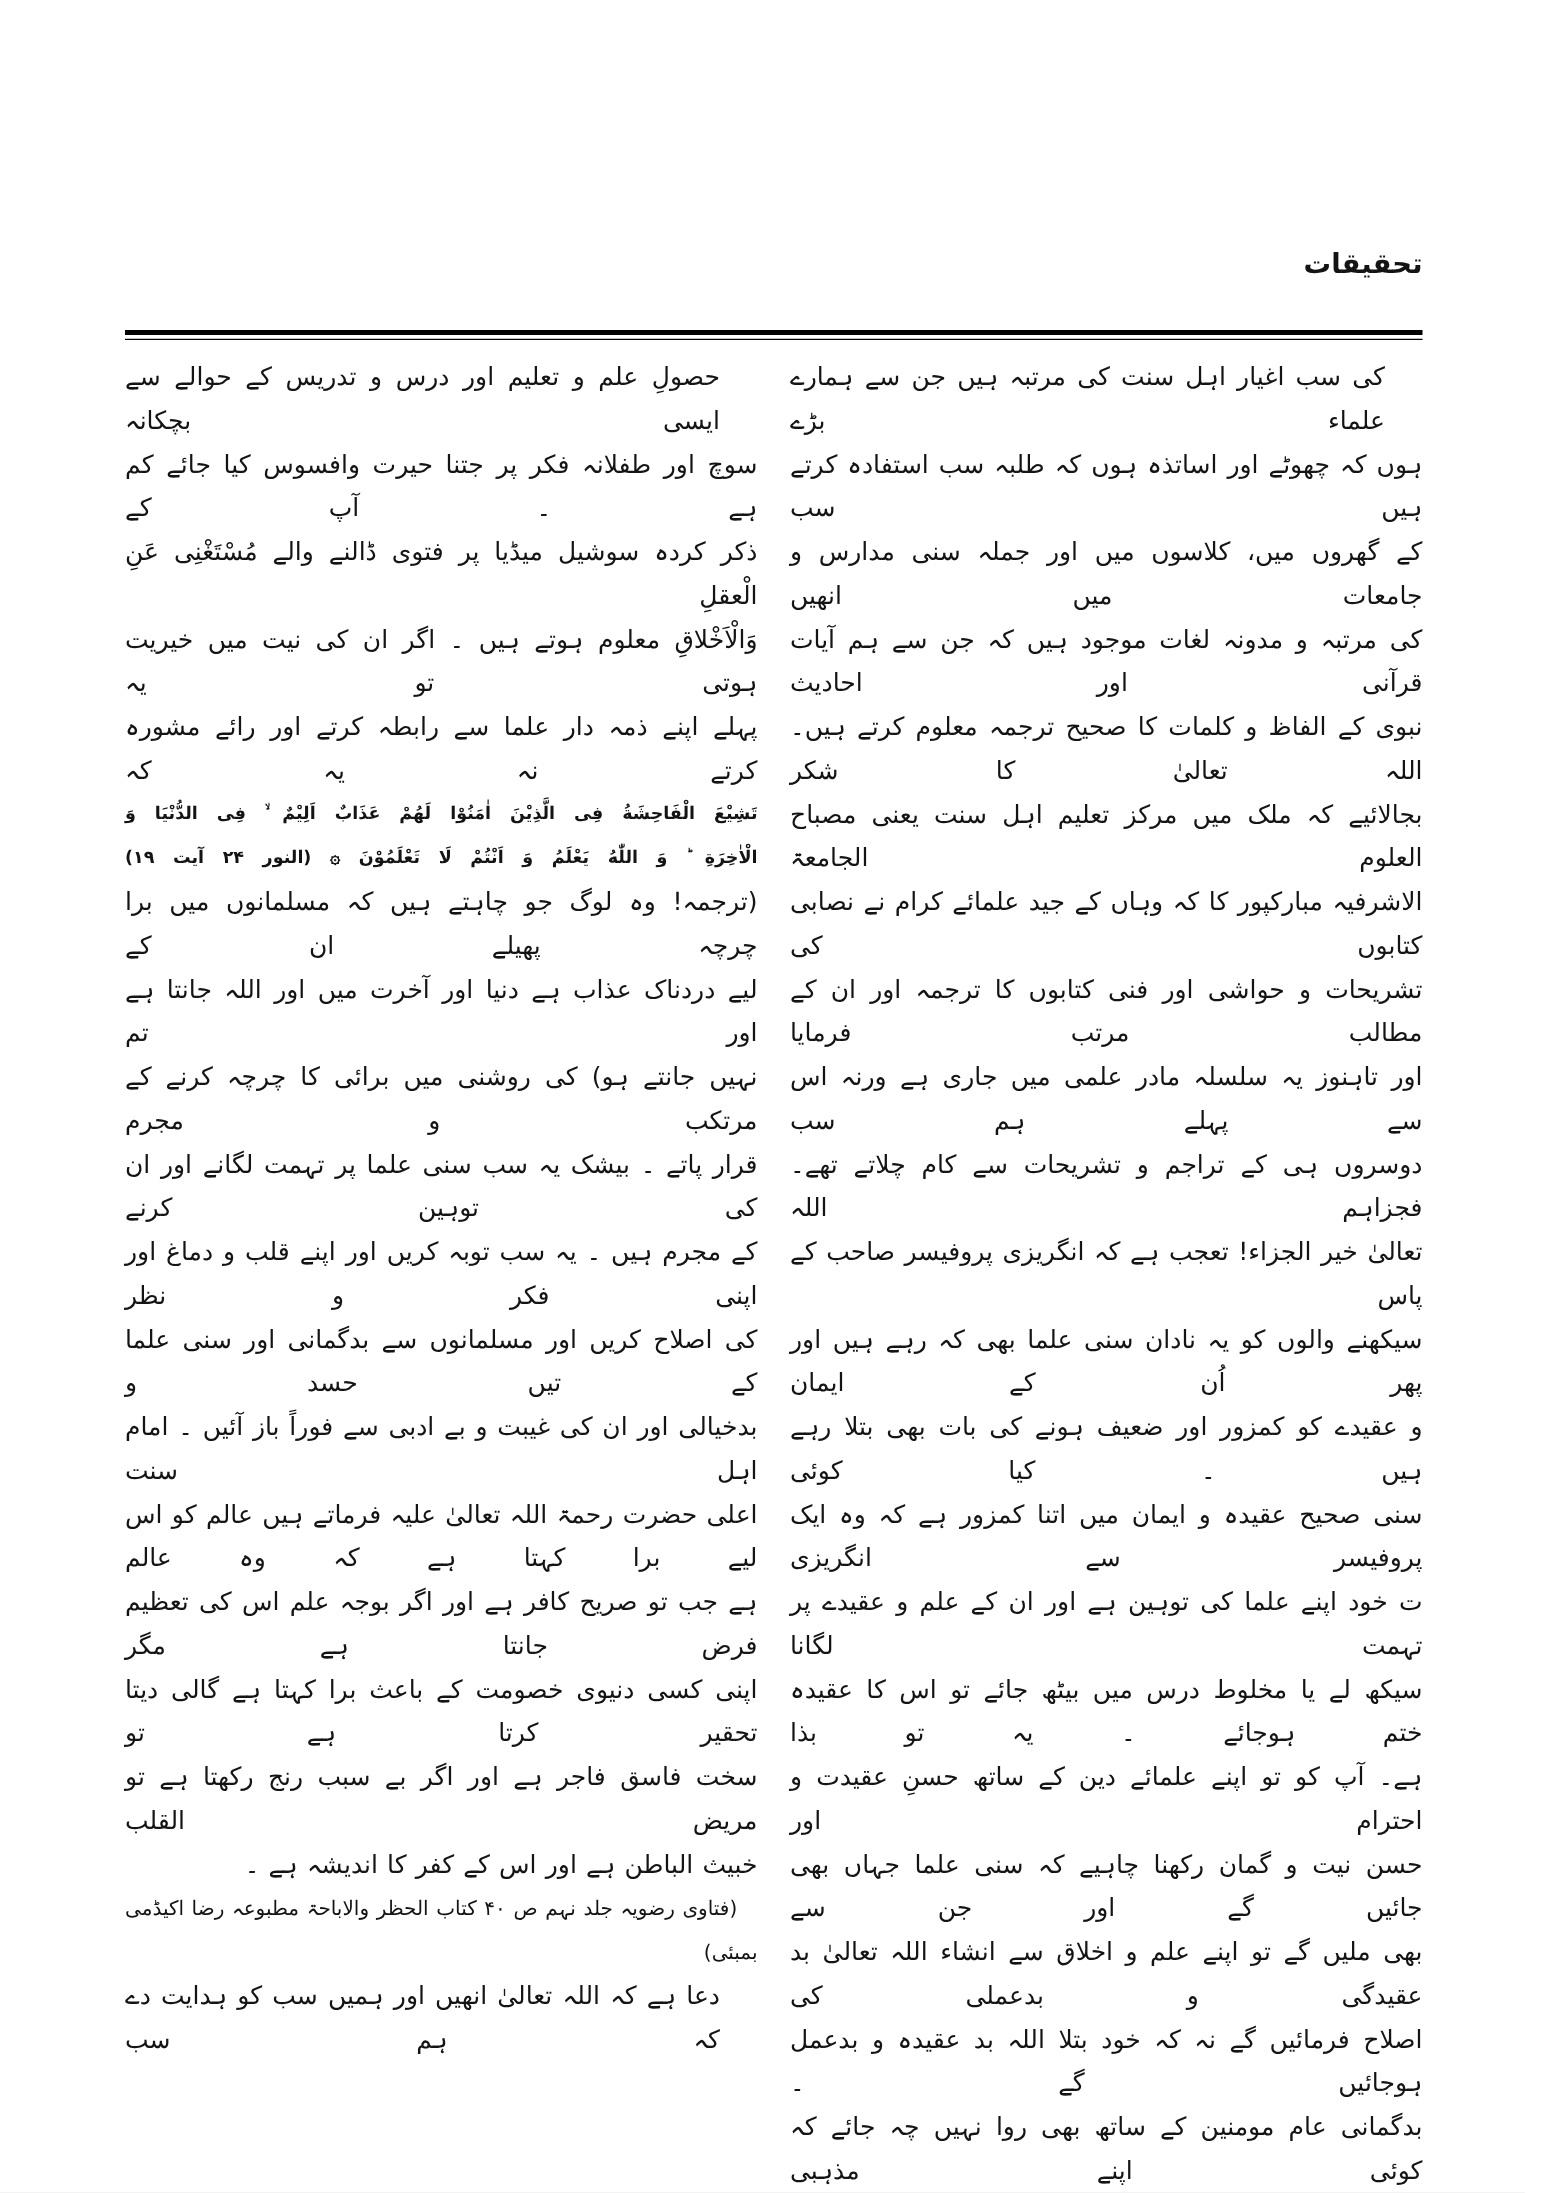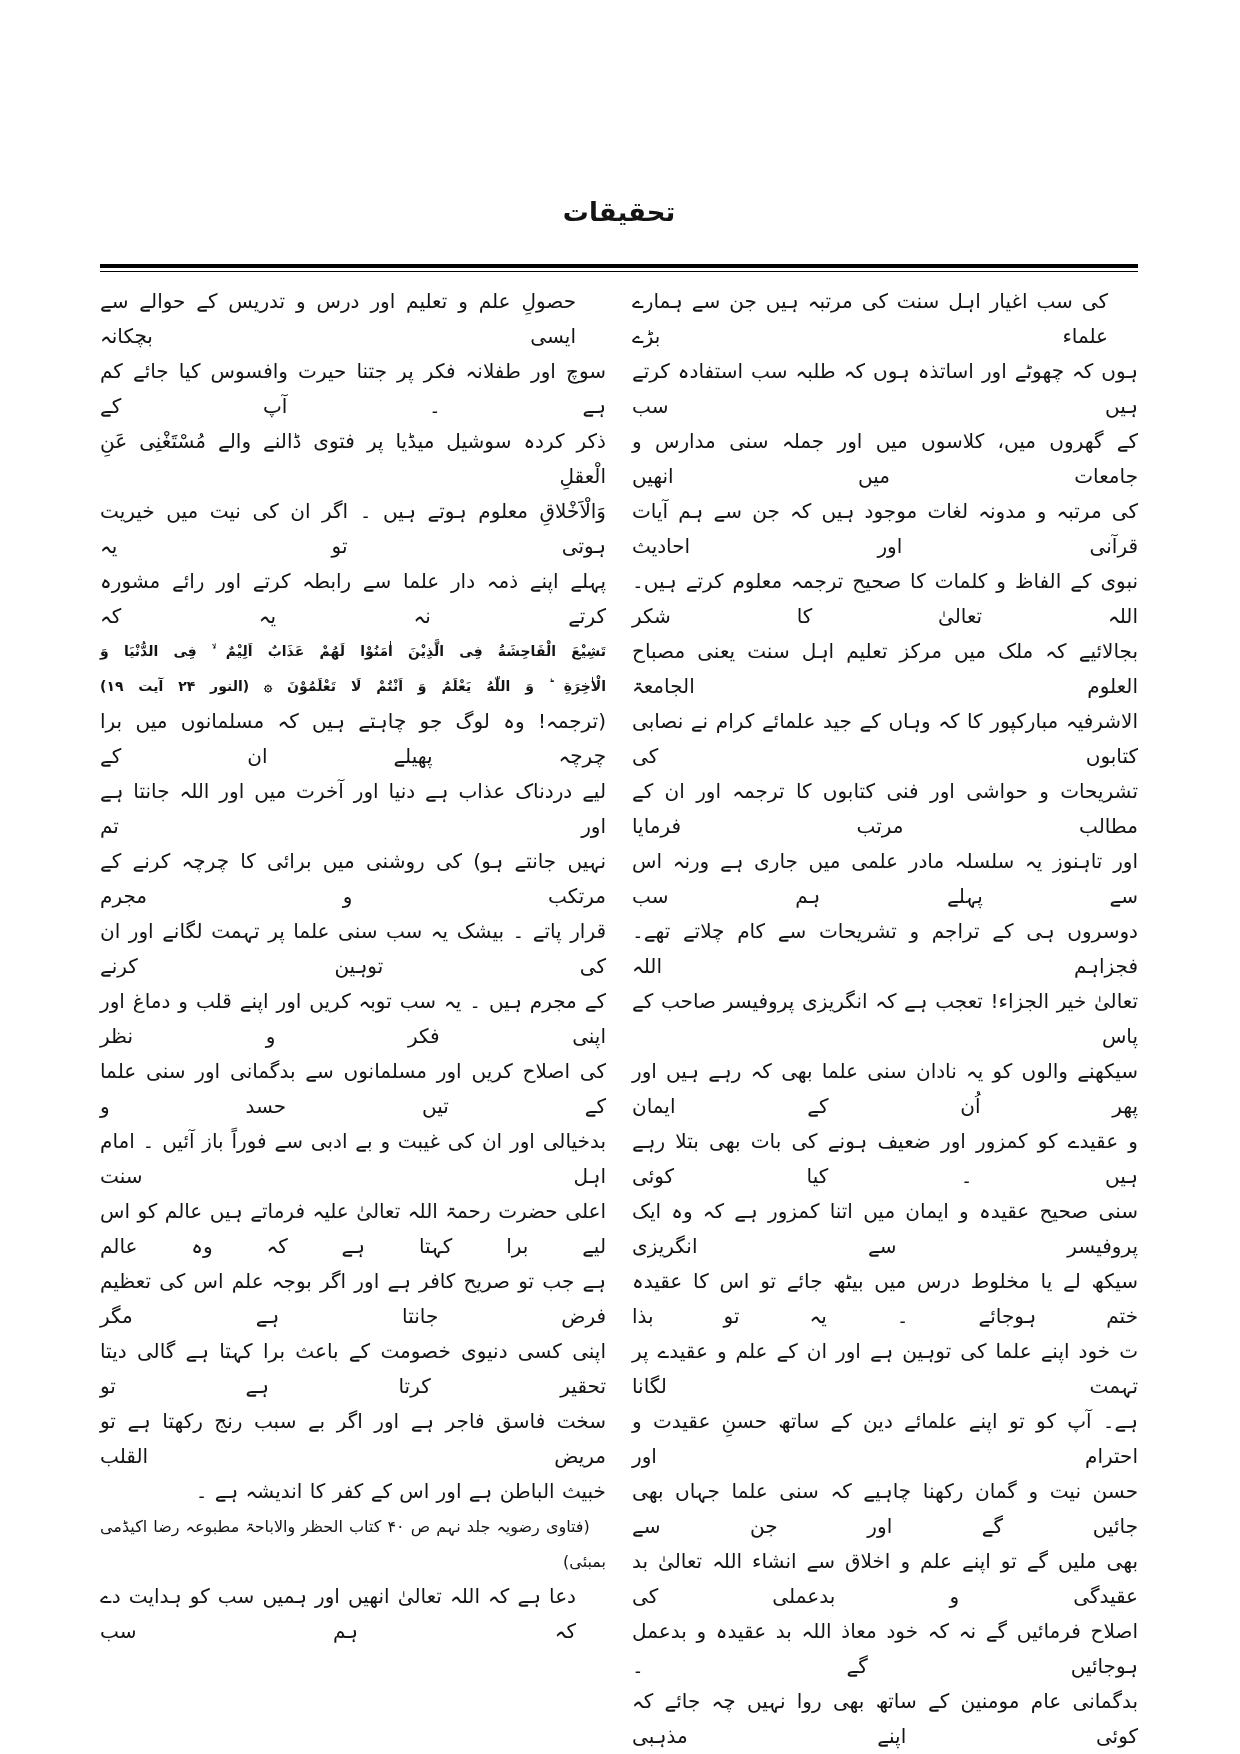--- a/index.html
+++ b/index.html
@@ -9,22 +9,21 @@
     margin:0 auto;
     background:#ffffff;
     color:#141414;
     font-family:"DejaVu Sans",sans-serif;
     direction:rtl;
     overflow:hidden;
     box-sizing:border-box;
     padding:196px 102px 0 100px;
   }
   .page-title{
-    text-align:center;
-    font-size:26px;
+    font-size:22px;
     font-weight:bold;
     letter-spacing:1px;
     line-height:32px;
   }
   .header-rule{
     margin-top:36px;
     border-top:4px solid #000;
     border-bottom:1px solid #000;
     height:3px;
   }
@@ -68,26 +67,26 @@
         <div class="line u">نبوی کے الفاظ و کلمات کا صحیح ترجمہ معلوم کرتے ہیں۔ اللہ تعالیٰ کا شکر</div>
         <div class="line u">بجالائیے کہ ملک میں مرکز تعلیم اہل سنت یعنی مصباح العلوم الجامعۃ</div>
         <div class="line u">الاشرفیہ مبارکپور کا کہ وہاں کے جید علمائے کرام نے نصابی کتابوں کی</div>
         <div class="line u">تشریحات و حواشی اور فنی کتابوں کا ترجمہ اور ان کے مطالب مرتب فرمایا</div>
         <div class="line u">اور تاہنوز یہ سلسلہ مادر علمی میں جاری ہے ورنہ اس سے پہلے ہم سب</div>
         <div class="line u">دوسروں ہی کے تراجم و تشریحات سے کام چلاتے تھے۔ فجزاہم اللہ</div>
         <div class="line u">تعالیٰ خیر الجزاء! تعجب ہے کہ انگریزی پروفیسر صاحب کے پاس</div>
         <div class="line u">سیکھنے والوں کو یہ نادان سنی علما بھی کہ رہے ہیں اور پھر اُن کے ایمان</div>
         <div class="line u">و عقیدے کو کمزور اور ضعیف ہونے کی بات بھی بتلا رہے ہیں ۔ کیا کوئی</div>
         <div class="line u">سنی صحیح عقیدہ و ایمان میں اتنا کمزور ہے کہ وہ ایک پروفیسر سے انگریزی</div>
+        <div class="line u">ت خود اپنے علما کی توہین ہے اور ان کے علم و عقیدے پر تہمت لگانا</div>
         <div class="line u">سیکھ لے یا مخلوط درس میں بیٹھ جائے تو اس کا عقیدہ ختم ہوجائے ۔ یہ تو بذا</div>
-        <div class="line u">ت خود اپنے علما کی توہین ہے اور ان کے علم و عقیدے پر تہمت لگانا</div>
         <div class="line u">ہے۔ آپ کو تو اپنے علمائے دین کے ساتھ حسنِ عقیدت و احترام اور</div>
         <div class="line u">حسن نیت و گمان رکھنا چاہیے کہ سنی علما جہاں بھی جائیں گے اور جن سے</div>
         <div class="line u">بھی ملیں گے تو اپنے علم و اخلاق سے انشاء اللہ تعالیٰ بد عقیدگی و بدعملی کی</div>
-        <div class="line u">اصلاح فرمائیں گے نہ کہ خود معاذ اللہ بد عقیدہ و بدعمل ہوجائیں گے ۔</div>
+        <div class="line u">اصلاح فرمائیں گے نہ کہ خود بتلا اللہ بد عقیدہ و بدعمل ہوجائیں گے ۔</div>
         <div class="line u">بدگمانی عام مومنین کے ساتھ بھی روا نہیں چہ جائے کہ کوئی اپنے مذہبی</div>
       </div>
     <div class="col">
         <div class="line u ind">حصولِ علم و تعلیم اور درس و تدریس کے حوالے سے ایسی بچکانہ</div>
         <div class="line u">سوچ اور طفلانہ فکر پر جتنا حیرت وافسوس کیا جائے کم ہے ۔ آپ کے</div>
         <div class="line u">ذکر کردہ سوشیل میڈیا پر فتوی ڈالنے والے مُسْتَغْنِی عَنِ الْعقلِ</div>
         <div class="line u">وَالْاَخْلاقِ معلوم ہوتے ہیں ۔ اگر ان کی نیت میں خیریت ہوتی تو یہ</div>
         <div class="line u">پہلے اپنے ذمہ دار علما سے رابطہ کرتے اور رائے مشورہ کرتے نہ یہ کہ</div>
         <div class="line a">تَشِیْعَ الْفَاحِشَةُ فِی الَّذِیْنَ اٰمَنُوْا لَهُمْ عَذَابٌ اَلِیْمٌ ۙ فِی الدُّنْیَا وَ</div>
         <div class="line a">الْاٰخِرَةِ ؕ وَ اللّٰهُ یَعْلَمُ وَ اَنْتُمْ لَا تَعْلَمُوْنَ ۞ (النور ۲۴ آیت ۱۹)</div>

